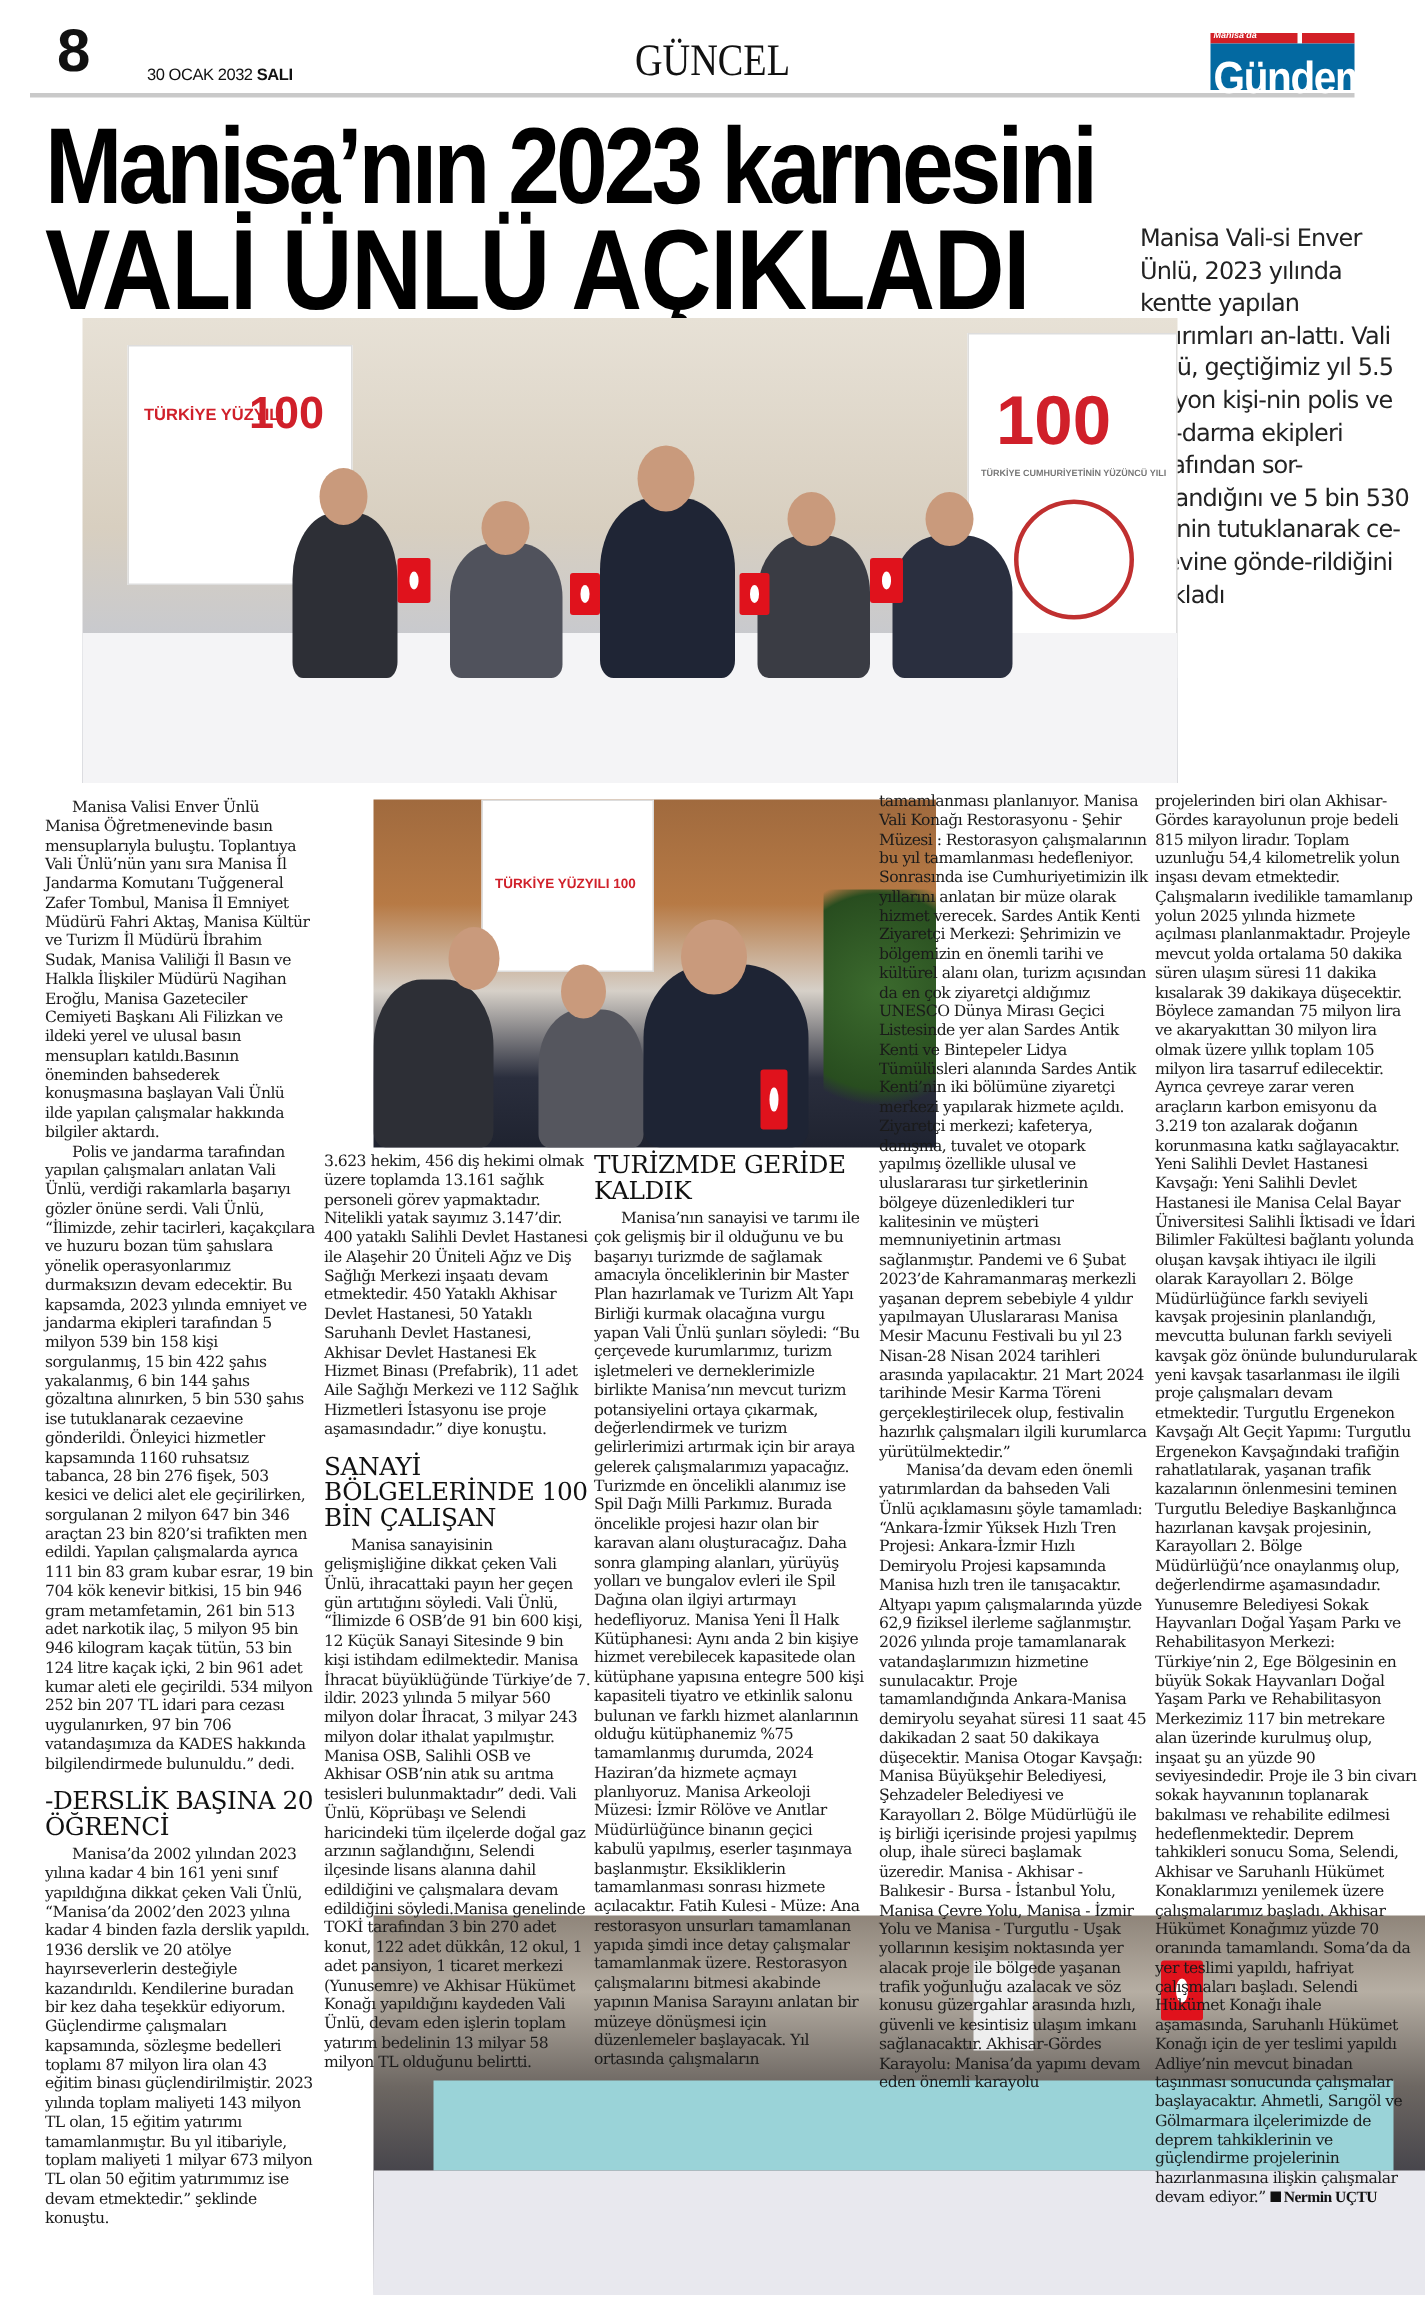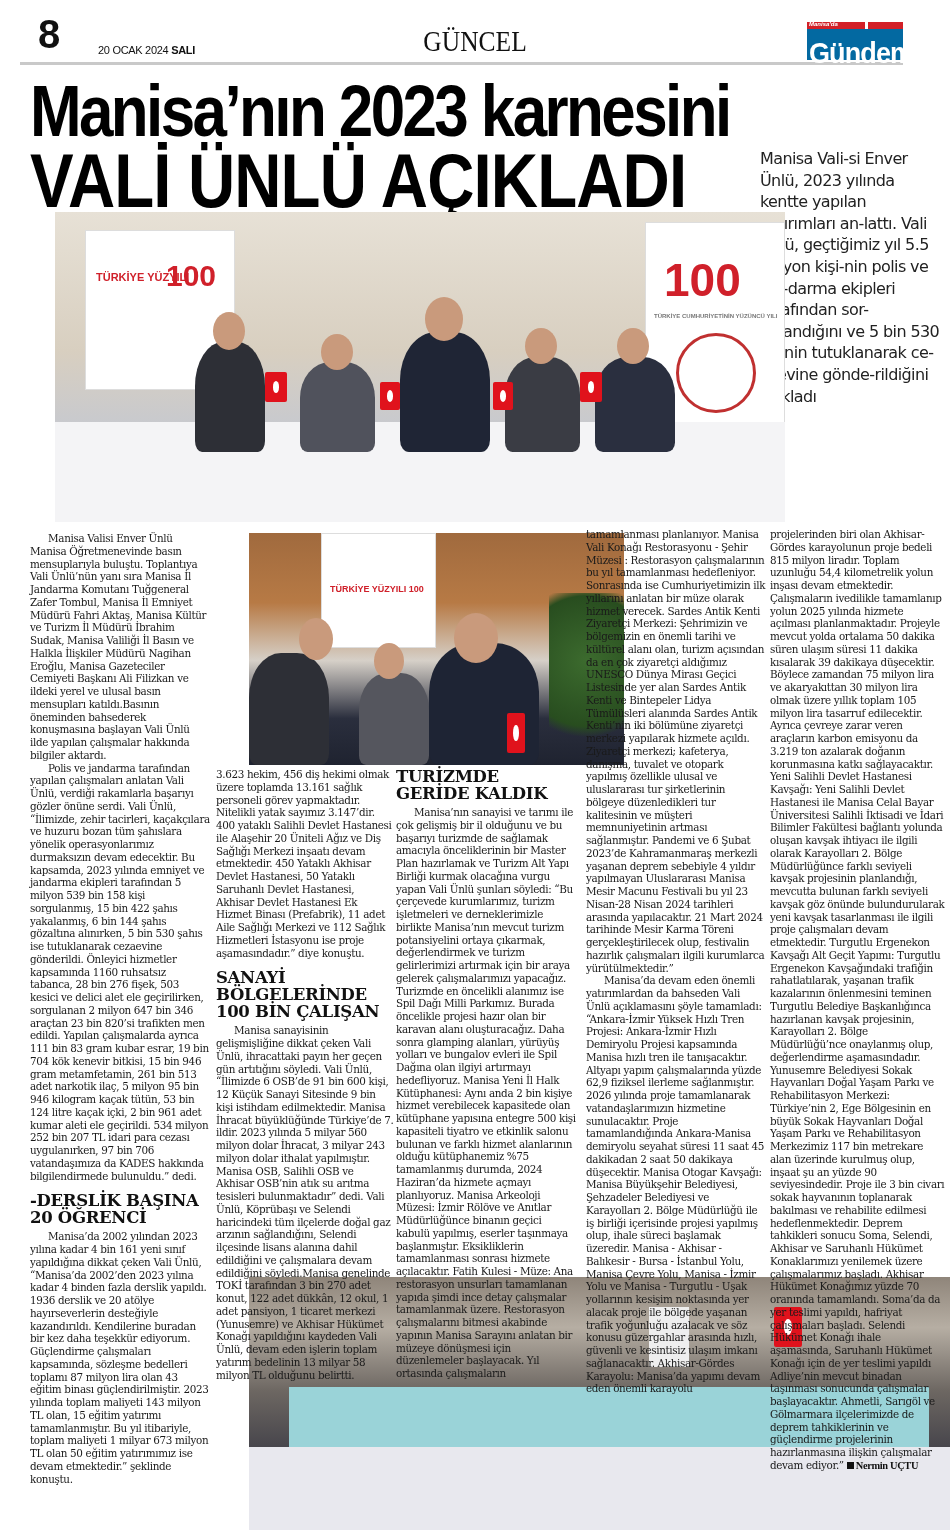--- a/index.html
+++ b/index.html
@@ -41,35 +41,35 @@
   .person { position: absolute; border-radius: 40% 40% 10% 10%; }
   .head { position: absolute; border-radius: 50%; background: #c99a7c; }
   .table-cloth { position: absolute; background: #f4f4f6; }
   .flag { position: absolute; background: #e0121c; border-radius: 2px; }
   .flag::after { content: ""; position: absolute; left: 35%; top: 30%; width: 30%; height: 40%; border-radius: 50%; background: #fff; }
 
   
   .col { position: absolute; font-size: 10.4px; line-height: 12.75px; color: #1a1a1a; letter-spacing: -0.35px; text-align: left; }
   .col p { text-indent: 18px; }
   .col p.cont { text-indent: 0; }
-  .col h2 { font-family: "DejaVu Serif", serif; font-weight: bold; font-size: 16.5px; line-height: 17px; letter-spacing: -0.3px; margin: 10px 0 4px; color: #111; }
+  .col h2 { font-family: "DejaVu Serif", serif; font-weight: normal; font-size: 16.5px; line-height: 17px; letter-spacing: -0.3px; margin: 10px 0 4px; color: #111; }
   .col1 { left: 30px; top: 532px; width: 180px; }
   .col2 { left: 216px; top: 768px; width: 178px; }
   .col3 { left: 396px; top: 768px; width: 180px; }
   .col4 { left: 586px; top: 528px; width: 180px; }
   .col5 { left: 770px; top: 528px; width: 175px; }
   .byline { font-family: Liberation Serif, serif; font-weight: bold; color: #111; }
   .byline .sq { display: inline-block; width: 7px; height: 7px; background: #111; margin: 0 2px 0 3px; }
 </style>
 </head>
 <body>
 
 <div class="hdr-num">8</div>
 <div class="hdr-date">
-  <span>20 OCAK 2024</span>
+  <span>30 OCAK 2032</span>
   <b>SALI</b>
 </div>
 <div class="hdr-section">GÜNCEL</div>
 <div class="hdr-rule"></div>
 <div class="logo">
   <div class="band-left"></div>
   <div class="band-right"></div>
   <div class="small">Manisa'da</div>
   <div class="blue">
     <div class="word">Gündem</div>

